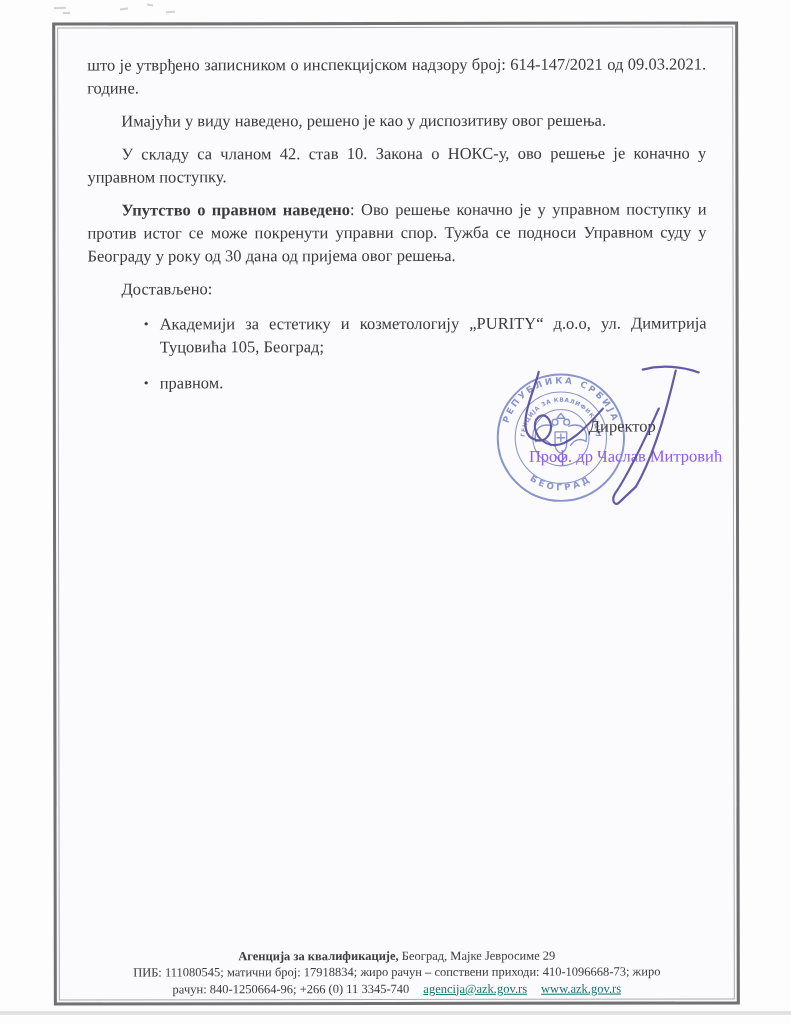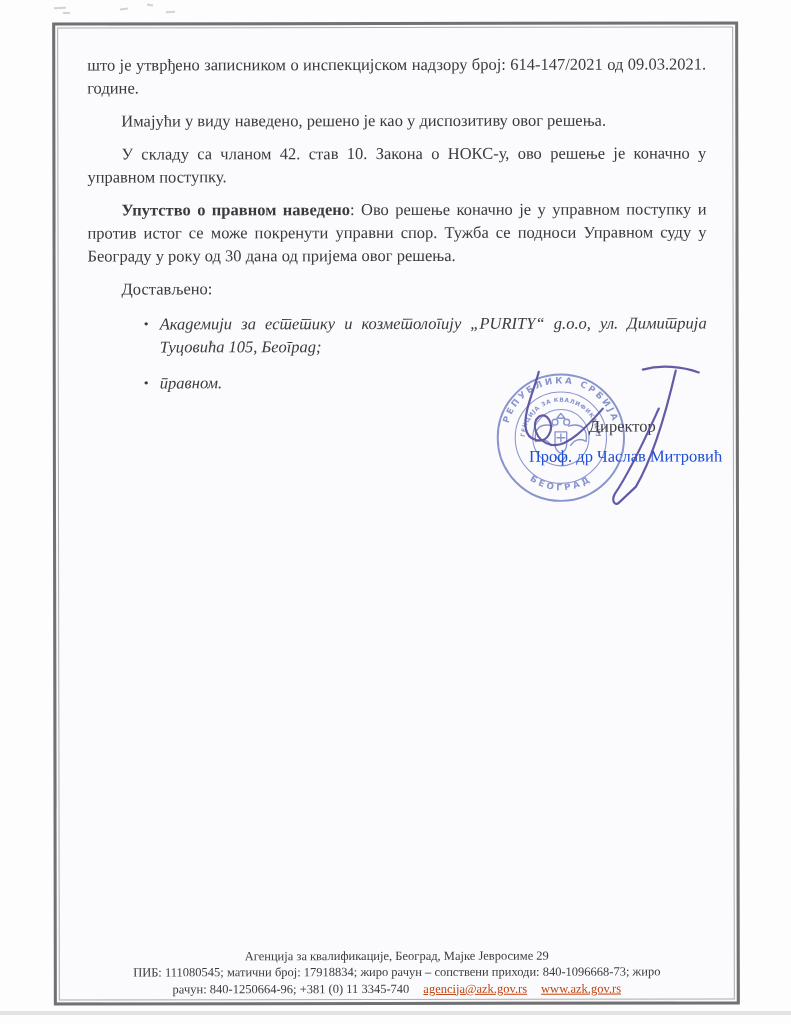--- a/index.html
+++ b/index.html
@@ -27,36 +27,36 @@
   .para.indent{text-indent:34px;}
   .para .lead{font-weight:bold;}
   .delivered{margin:4px 0 12px 0;text-indent:34px;text-align:left;}
 
   ul.dlist{list-style:none;margin:0;padding:0;}
   ul.dlist li{
     display:flex;align-items:flex-start;
     margin:0 0 13px 0;padding-left:56px;
   }
   ul.dlist .marker{width:16px;flex:0 0 16px;font-size:14px;line-height:23px;}
-  ul.dlist .btxt{flex:1;text-align:justify;font-style:italic;}
+  ul.dlist .btxt{flex:1;text-align:justify;}
 
   
   .signblock{position:absolute;left:415px;top:336px;width:260px;height:160px;}
   .stamp{position:absolute;left:22px;top:9px;width:136px;height:136px;opacity:.82;mix-blend-mode:multiply;}
   .sig-title{position:absolute;left:118px;top:56px;font-size:16.5px;color:#3b3a3e;white-space:nowrap;}
-  .sig-name{position:absolute;left:58px;top:86px;font-size:16.5px;color:#1d4ed8;white-space:nowrap;}
+  .sig-name{position:absolute;left:58px;top:86px;font-size:16.5px;color:#8b5cf6;white-space:nowrap;}
   .sigink{position:absolute;left:0;top:0;width:260px;height:160px;opacity:.92;}
 
   
   .footer{
     position:absolute;left:0;right:0;bottom:5px;
     text-align:center;font-size:12.5px;line-height:16.5px;color:#3c3c40;
   }
-  .footer .org{font-weight:normal;}
-  .footer .link{text-decoration:underline;color:#c2410c;cursor:pointer;}
+  .footer .org{font-weight:bold;}
+  .footer .link{text-decoration:underline;color:#0f766e;cursor:pointer;}
   .footer .gap{display:inline-block;width:14px;}
 
   
   .scan-strip{position:absolute;left:0;top:1011px;width:791px;height:4px;background:#d8d8da;opacity:.75;}
   .smudge{position:absolute;border-top:2px solid #a9a9ab;opacity:.5;}
   .smudge.s1{left:54px;top:7px;width:12px;transform:rotate(-3deg);}
   .smudge.s2{left:63px;top:12px;width:7px;transform:rotate(2deg);}
   .smudge.s3{left:120px;top:8px;width:8px;transform:rotate(-6deg);}
   .smudge.s4{left:147px;top:4px;width:6px;transform:rotate(8deg);}
   .smudge.s5{left:166px;top:11px;width:9px;transform:rotate(-2deg);}
@@ -135,20 +135,20 @@
         <g fill="none" stroke-width="2.2" stroke-linecap="round" stroke-linejoin="round" stroke="#564fa0">
           <path d="M68,11 C64,28 52,52 55,68 C57,80 72,84 78,74 C84,64 76,50 68,56 C60,62 64,80 80,84 C96,88 116,66 132,48"></path>
           <path d="M205,10 C198,40 185,92 165,126 L148,142 C144,146 140,140 144,133 C160,110 176,74 188,48"></path>
           <path d="M172,9 C190,4 212,6 228,12"></path>
         </g>
       </svg>
     </div>
 
     <div class="footer">
       <div><span class="org">Агенција за квалификације,</span><span> Београд,  Мајке Јевросиме 29</span></div>
-      <div>ПИБ: 111080545;   матични број: 17918834; жиро рачун – сопствени приходи: 840-1096668-73;  жиро</div>
-      <div><span>рачун: 840-1250664-96; +381 (0) 11 3345-740</span><span class="gap"></span><span class="link">agencija@azk.gov.rs</span><span class="gap"></span><span class="link">www.azk.gov.rs</span></div>
+      <div>ПИБ: 111080545;   матични број: 17918834; жиро рачун – сопствени приходи: 410-1096668-73;  жиро</div>
+      <div><span>рачун: 840-1250664-96; +266 (0) 11 3345-740</span><span class="gap"></span><span class="link">agencija@azk.gov.rs</span><span class="gap"></span><span class="link">www.azk.gov.rs</span></div>
     </div>
 
   </div>
 
   <div class="scan-strip"></div>
 </div>
 
 </body></html>

